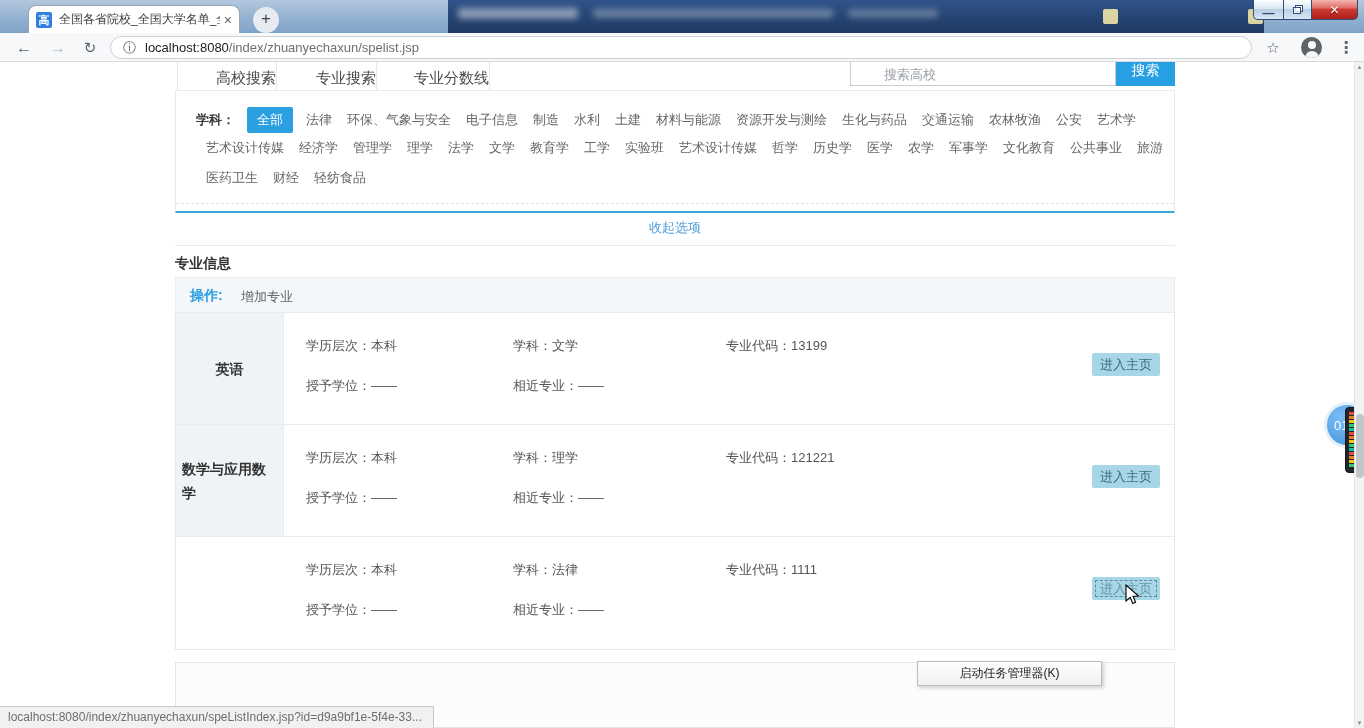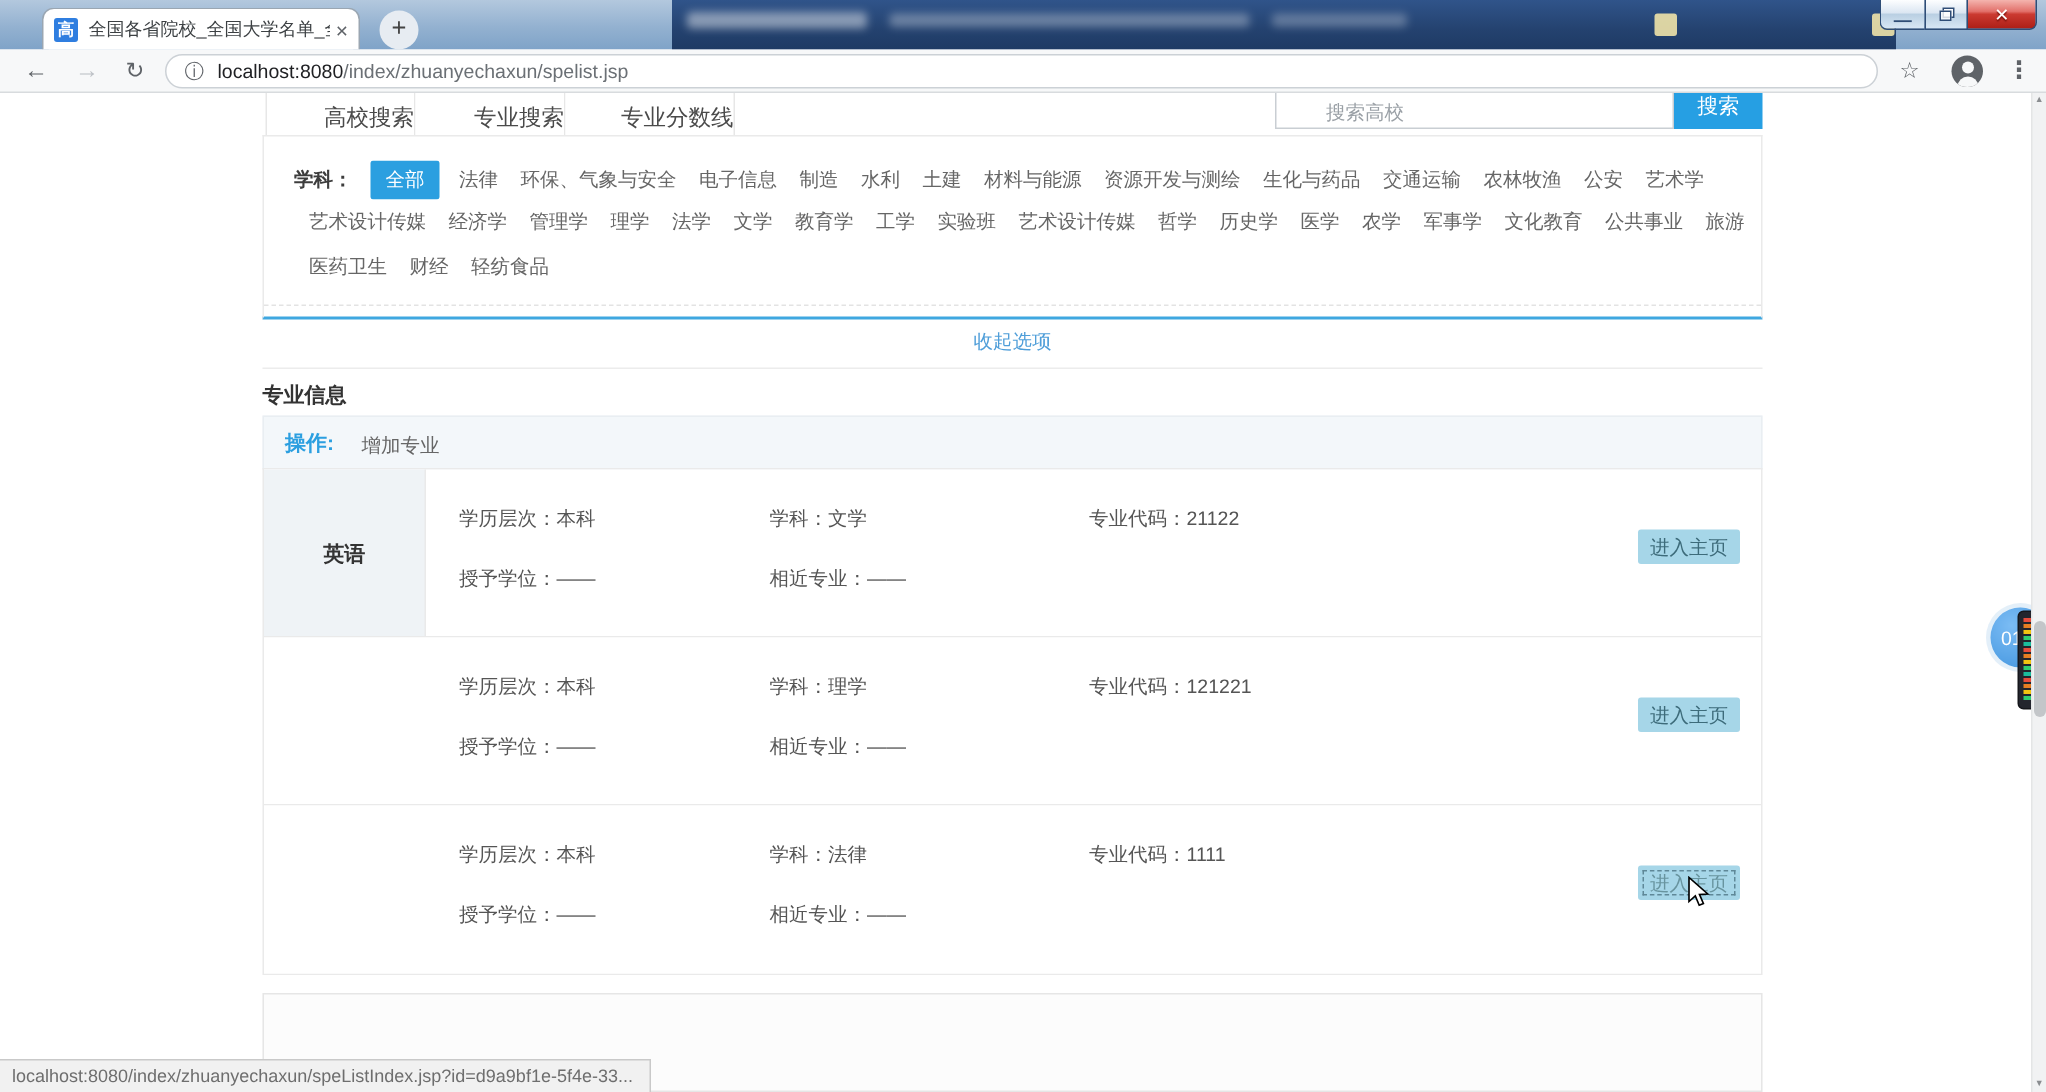--- a/index.html
+++ b/index.html
@@ -245,27 +245,28 @@
       <span id="op-label" class="accent-text" style="color: rgb(43, 159, 224);">操作:</span>
       <span id="add-major">增加专业</span>
     </div>
 
     <div id="majors">
 
       <div class="mrow">
         <div class="mname">英语</div>
         <div class="fld f-r1 f-c1"><span>学历层次：</span><span>本科</span></div>
         <div class="fld f-r1 f-c2"><span>学科：</span><span>文学</span></div>
-        <div class="fld f-r1 f-c3"><span>专业代码：</span><span>21122</span></div>
+        <div class="fld f-r1 f-c3"><span>专业代码：</span><span>13199</span></div>
         <div class="fld f-r2 f-c1"><span>授予学位：</span><span>——</span></div>
         <div class="fld f-r2 f-c2"><span>相近专业：</span><span>——</span></div>
         <button class="enter-btn" style="background: rgb(166, 214, 232);">进入主页</button>
       </div>
 
       <div class="mrow">
+        <div class="mname">数学与应用数学</div>
         <div class="fld f-r1 f-c1"><span>学历层次：</span><span>本科</span></div>
         <div class="fld f-r1 f-c2"><span>学科：</span><span>理学</span></div>
         <div class="fld f-r1 f-c3"><span>专业代码：</span><span>121221</span></div>
         <div class="fld f-r2 f-c1"><span>授予学位：</span><span>——</span></div>
         <div class="fld f-r2 f-c2"><span>相近专业：</span><span>——</span></div>
         <button class="enter-btn" style="background: rgb(166, 214, 232);">进入主页</button>
       </div>
 
       <div class="mrow">
         <div class="fld f-r1 f-c1"><span>学历层次：</span><span>本科</span></div>
@@ -274,20 +275,21 @@
         <div class="fld f-r2 f-c1"><span>授予学位：</span><span>——</span></div>
         <div class="fld f-r2 f-c2"><span>相近专业：</span><span>——</span></div>
         <button class="enter-btn focused" style="background: rgb(166, 214, 232);">进入主页</button>
       </div>
 
     </div>
 
     <div id="footer">
     </div>
 
+    <div id="taskmgr-popup">启动任务管理器(K)</div>
 
     <div id="status-bubble">localhost:8080/index/zhuanyechaxun/speListIndex.jsp?id=d9a9bf1e-5f4e-33...</div>
 
     <div id="rec-circle">01:</div>
     <div id="rec-bar">
         <div class="stripes"></div>
       </div>
 
     <svg id="cursor" width="20" height="21" viewBox="0 0 20 21">
       <path d="M2,1 L2,17 L6.2,13.3 L8.8,19.5 L11.6,18.3 L9,12.3 L14.5,12 Z" fill="#fff" stroke="#000" stroke-width="1.1"></path>

